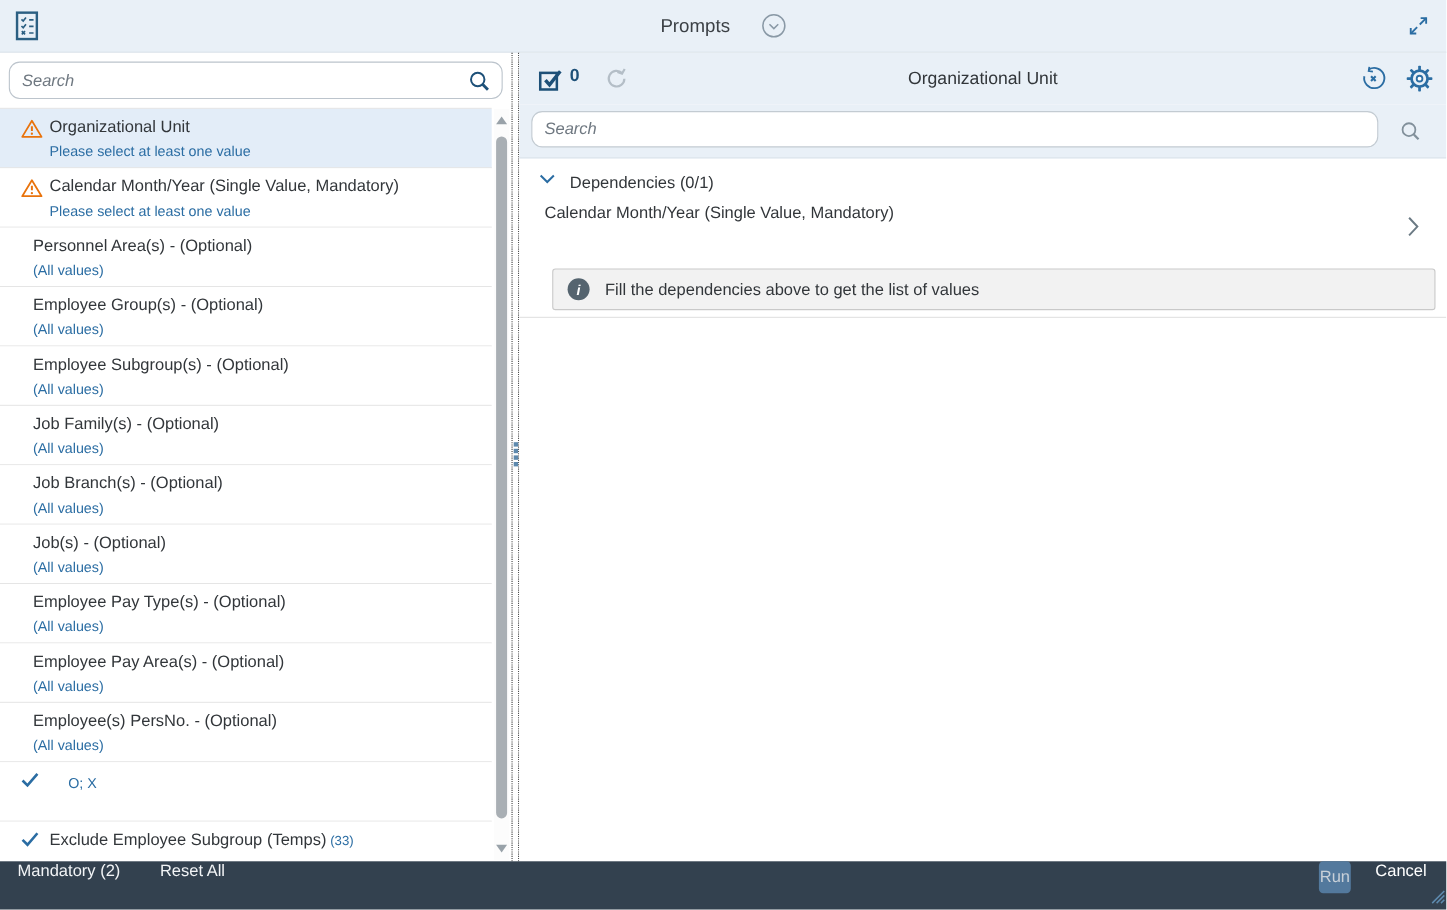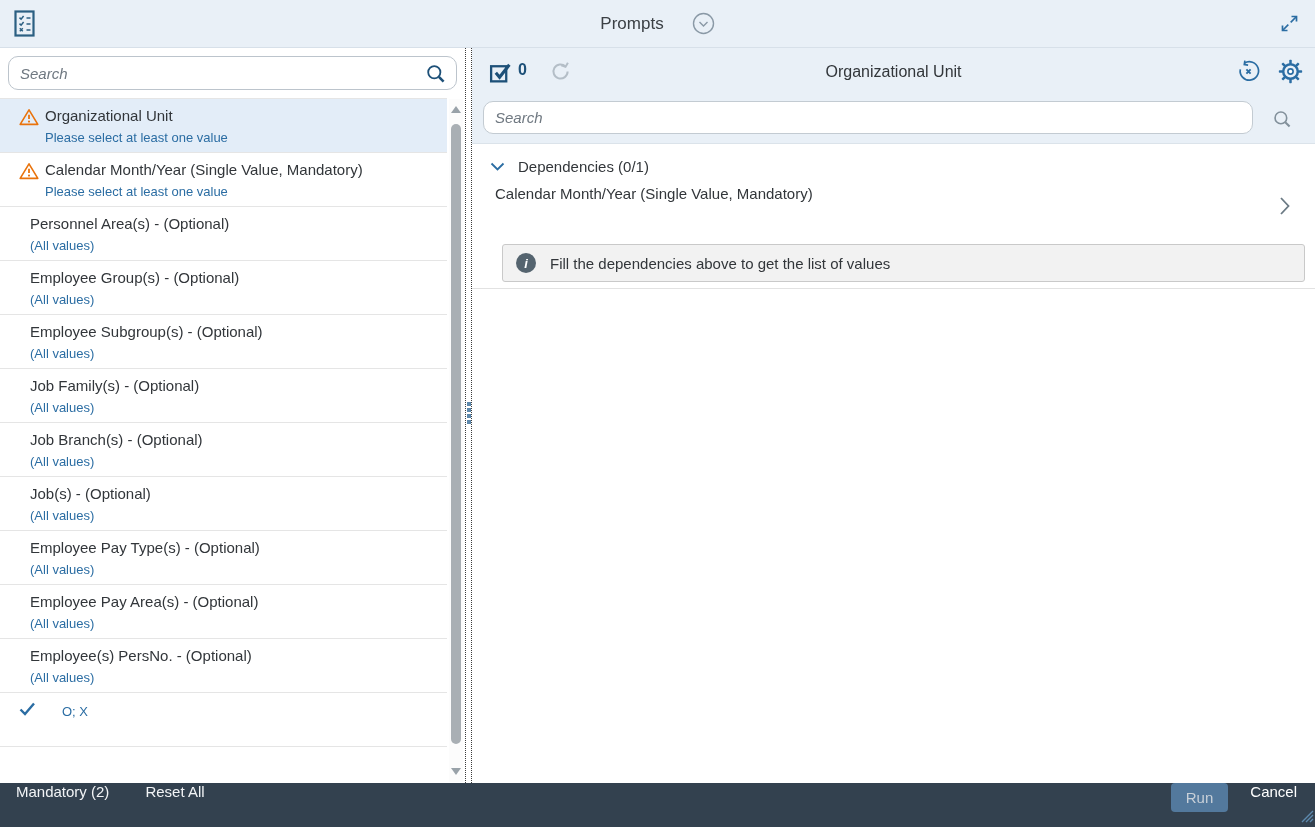--- a/index.html
+++ b/index.html
@@ -77,21 +77,21 @@
   .rp-title { position:absolute; left:0; right:0; top:0; line-height:47px;
     text-align:center; font-size:16px; color:#32363a; }
   .reset-btn { position:absolute; right:54px; top:11px; cursor:pointer; }
   .gear-btn { position:absolute; right:12px; top:11px; cursor:pointer; }
 
   .rp-search { background:#e9f0f7; padding:6px 62px 9px 11px; position:relative;
     border-bottom:1px solid #dbe3ea; }
   .rp-search .search-input { height:33px; border-color:#c3cbd2; }
   .rp-glass { position:absolute; right:22px; top:14px; cursor:pointer; }
 
-  .dep-header { display:flex; align-items:center; gap:13px; padding:14px 0 0 18px; cursor:pointer; }
+  .dep-header { display:flex; gap:13px; padding:14px 0 0 18px; cursor:pointer; }
   .dep-header-label { font-size:15px; color:#32363a; }
   .dep-item { position:relative; margin-top:9px; padding-left:23px; height:56px;
     font-size:15px; color:#32363a; cursor:pointer; }
   .dep-item-label { line-height:20px; }
   .dep-chevron { position:absolute; right:24px; top:12px; }
 
   .info-strip { margin:4px 10px 0 30px; height:38px; background:#f2f2f2;
     border:1px solid #c9c9c9; border-radius:3px;
     display:flex; align-items:center; gap:14px; padding:0 13px; }
   .info-icon { width:20px; height:20px; border-radius:50%; background:#55646f;
@@ -100,21 +100,21 @@
   .info-text { font-size:15px; color:#32363a; }
   .rp-divider { margin-top:6px; border-bottom:1px solid #e2e2e2; }
 
   
   .footer { position:absolute; left:0; right:0; bottom:0; height:44px;
     background:#33414f; display:flex; align-items:flex-start; padding:0 16px;
     color:#f2f4f6; font-size:15px; }
   .footer-mandatory { cursor:pointer; }
   .footer-reset { margin-left:36px; cursor:pointer; }
   .run-btn { margin-left:auto; background:#53799d; color:#c8d0d8;
-    border:none; border-radius:4px; padding:6px 15px; font-size:15px;
+    border:none; border-radius:4px; padding:6px 1px; font-size:15px;
     font-family:"Liberation Sans",sans-serif; cursor:default; }
   .cancel-btn { margin-left:22px; margin-right:2px; background:none; border:none;
     color:#ffffff; font-size:15px; font-family:"Liberation Sans",sans-serif; cursor:pointer; }
   .corner-grip { position:absolute; right:1px; bottom:1px; }
 </style>
 </head>
 <body>
 
 <div class="titlebar">
   <span class="app-icon">
@@ -237,20 +237,28 @@
           </div>
         </div>
         <div class="prompt-item has-icon has-check">
           <span class="item-icon"><svg width="17" height="14" viewBox="0 0 17 14" fill="none">
               <path d="M1.5 7.5 L6 12 L15 1.5" stroke="#2b6da3" stroke-width="2.4"></path>
             </svg></span>
           <div class="item-text">
             <div class="item-sub">O; X</div>
           </div>
         </div>
+        <div class="prompt-item has-icon has-check">
+          <span class="item-icon"><svg width="17" height="14" viewBox="0 0 17 14" fill="none">
+              <path d="M1.5 7.5 L6 12 L15 1.5" stroke="#2b6da3" stroke-width="2.4"></path>
+            </svg></span>
+          <div class="item-text">
+            <div class="item-title">Exclude Employee Subgroup (Temps)<span class="item-count"> (33)</span></div>
+          </div>
+        </div>
       </div>
     <div class="vscroll">
       <span class="sb-arrow-up"></span>
       <span class="sb-thumb"></span>
       <span class="sb-arrow-down"></span>
     </div>
   </div>
 
   <div class="splitter">
     <span class="splitter-grip">

